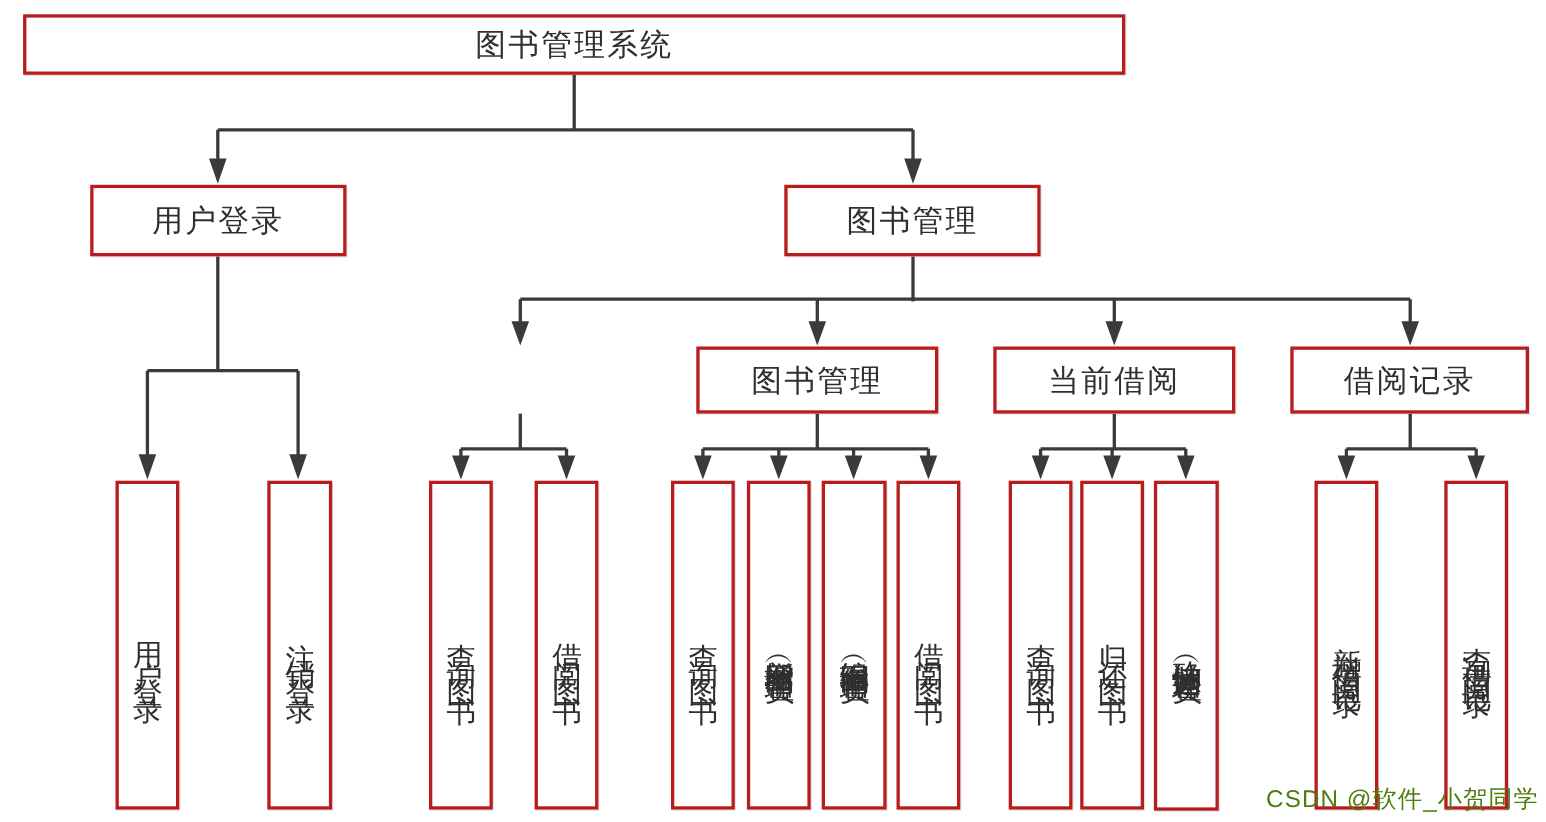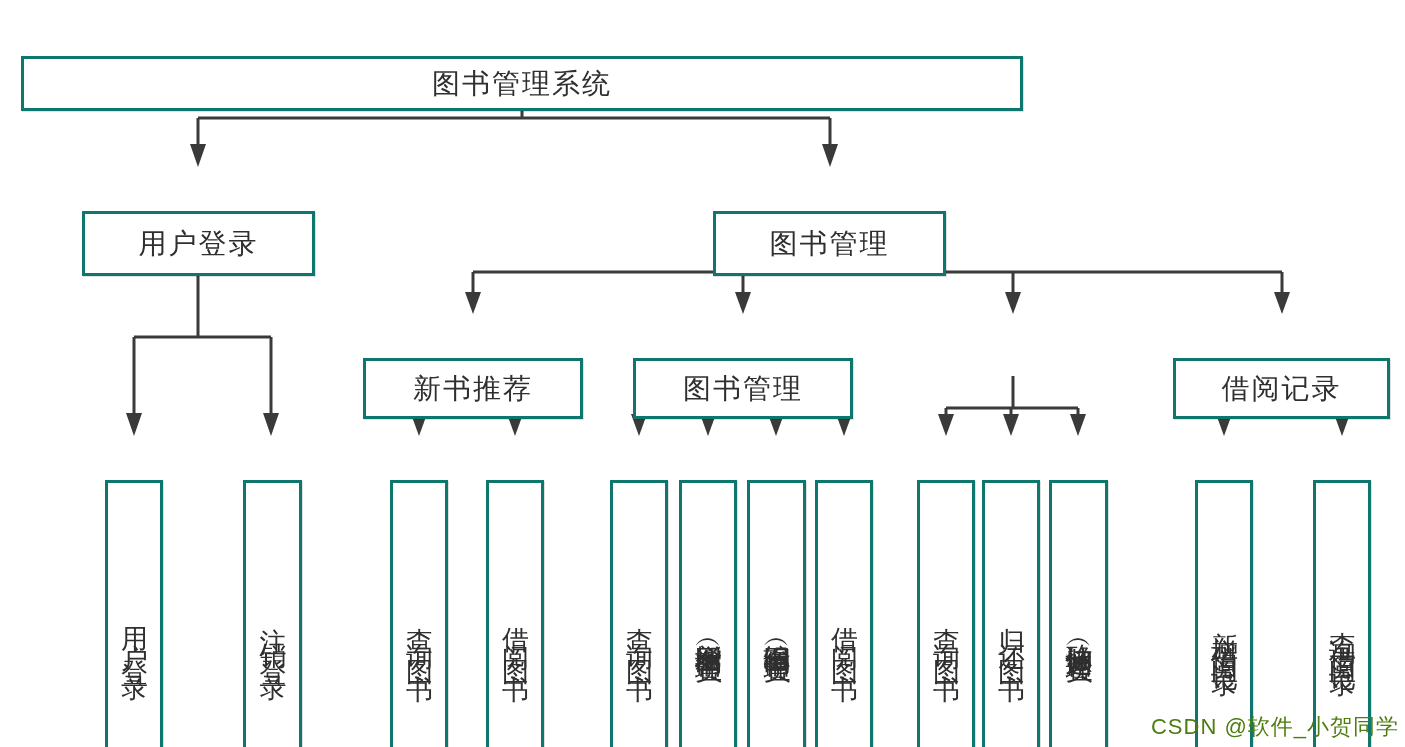--- a/index.html
+++ b/index.html
@@ -3,23 +3,23 @@
 <meta charset="utf-8">
 <style>
   html, body { margin:0; padding:0; background:#ffffff; }
   .stage {
     position:relative; width:1405px; height:747px; background:#ffffff;
     font-family:"Liberation Sans","DejaVu Sans",sans-serif;
     color:#2f2f2f; overflow:hidden;
   }
   .wires { position:absolute; left:0; top:0; pointer-events:none; }
   .box {
-    position:absolute; background:#ffffff; border:3px solid #0f766e;
+    position:absolute; background:#ffffff; border:3px solid #b91c1c;
     display:flex; align-items:center; justify-content:center;
-    box-sizing:border-box; box-shadow:1px 1px 0 rgba(0,0,0,0.12);margin-top:43px;
+    box-sizing:border-box; box-shadow:1px 1px 0 rgba(0,0,0,0.12);
   }
   .hlabel { font-size:28px; letter-spacing:2px; white-space:nowrap; }
   .vlabel {
     writing-mode:vertical-rl; text-orientation:mixed;
     font-size:27px; line-height:1; white-space:nowrap;
   }
   .sp-wide  { letter-spacing:16px; padding-top:16px; }  
   .sp-mid   { letter-spacing:8px;  padding-top:8px;  }  
   .sp-tight { letter-spacing:2px;  padding-top:2px;  }  
   .watermark {
@@ -109,25 +109,25 @@
     <span class="hlabel">图书管理系统</span>
   </div>
 
   <div class="box" style="left:82px; top:168px; width:233px; height:65px;">
     <span class="hlabel">用户登录</span>
   </div>
   <div class="box" style="left:713px; top:168px; width:233px; height:65px;">
     <span class="hlabel">图书管理</span>
   </div>
 
-  <div class="box" style="left:363px; top:315px; width:220px; height:61px;">
-    <span class="hlabel">新书推荐</span>
-  </div>
   <div class="box" style="left:633px; top:315px; width:220px; height:61px;">
     <span class="hlabel">图书管理</span>
+  </div>
+  <div class="box" style="left:903px; top:315px; width:220px; height:61px;">
+    <span class="hlabel">当前借阅</span>
   </div>
   <div class="box" style="left:1173px; top:315px; width:217px; height:61px;">
     <span class="hlabel">借阅记录</span>
   </div>
 
   <div class="box" style="left:105px; top:437px; width:58px; height:299px;">
     <span class="vlabel sp-wide">用户登录</span>
   </div>
   <div class="box" style="left:243px; top:437px; width:59px; height:299px;">
     <span class="vlabel sp-wide">注销登录</span>

